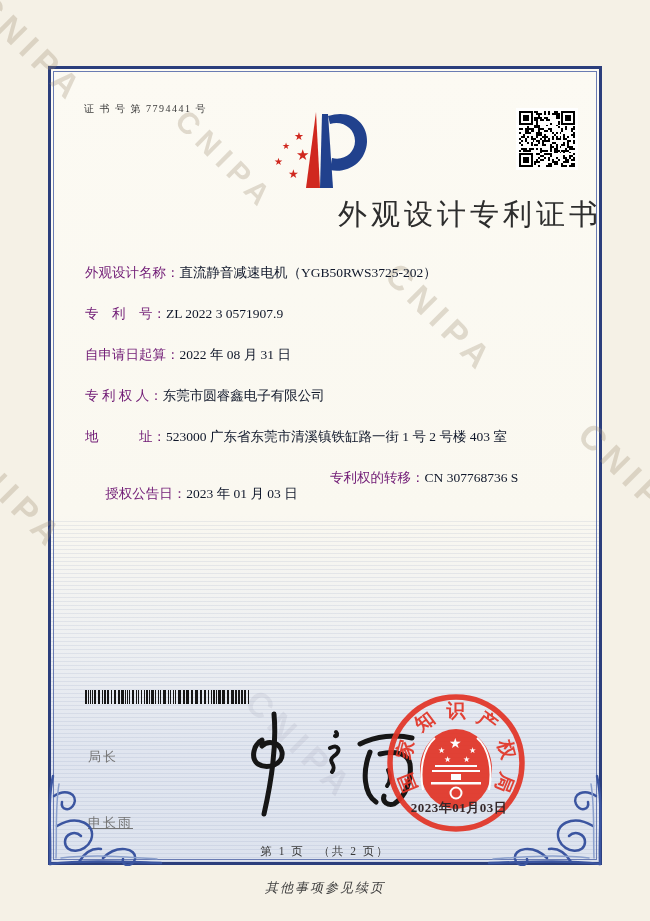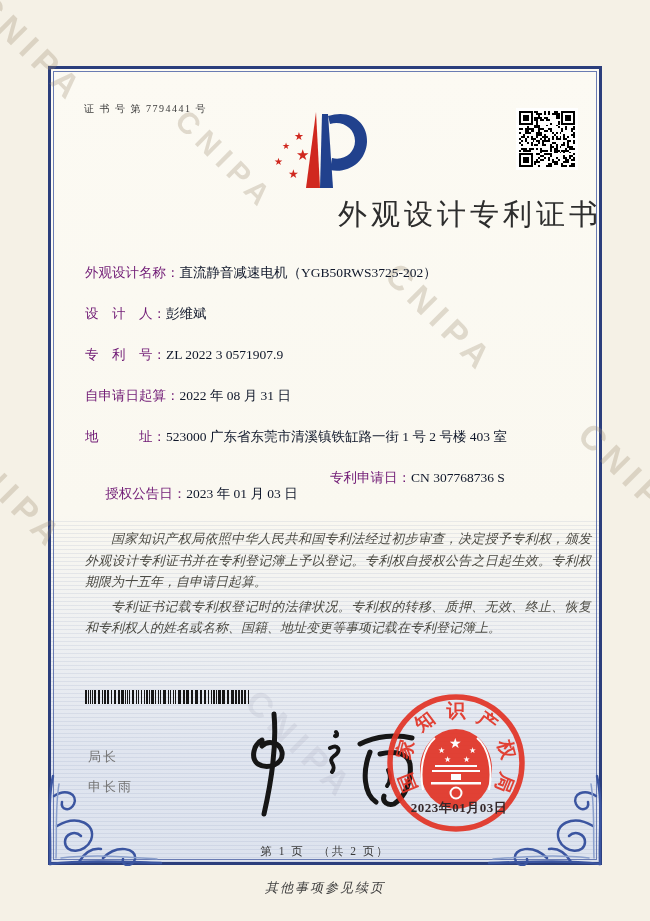--- a/index.html
+++ b/index.html
@@ -48,21 +48,21 @@
     margin:0 0 3px 0;font-size:13px;line-height:21.5px;color:#4b4a43;
     text-align:justify;text-indent:2em;font-style:italic;
   }
   .barcode{position:absolute;left:37px;top:624px;width:168px;height:14px;display:flex;align-items:stretch;}
   .barcode i{display:block;background:#161616;}
   .signer-title,.signer-name{
     position:absolute;left:40px;font-family:"Liberation Sans","DejaVu Sans",sans-serif;
     font-size:13px;letter-spacing:2px;color:#737373;
   }
   .signer-title{top:682px;}
-  .signer-name{top:712px;}
+  .signer-name{top:748px;text-decoration:underline;}
   .sig{position:absolute;left:186px;top:642px;}
   .seal{position:absolute;left:337px;top:626px;opacity:0.93;}
   .seal-date{
     position:absolute;left:345px;top:733px;width:132px;text-align:center;z-index:5;
     font-size:13px;font-weight:bold;color:#35282a;letter-spacing:0.5px;
   }
   .page-info{position:absolute;left:0;right:0;top:778px;text-align:center;font-size:11.5px;color:#3a3a3a;letter-spacing:2px;}
   .flourish{position:absolute;top:708px;}
   .flourish.left{left:-3px;}
   .flourish.right{right:-3px;transform:scaleX(-1);}
@@ -372,34 +372,30 @@
         <rect x="26" y="28" width="1" height="1" fill="#000"></rect>
         <rect x="27" y="28" width="1" height="1" fill="#000"></rect>
         <rect x="28" y="28" width="1" height="1" fill="#000"></rect>
       </svg>
   </div>
 
   <div class="title">外观设计专利证书</div>
 
   <div class="fields">
     <div class="frow"><span class="flabel">外观设计名称：</span><span class="fvalue">直流静音减速电机（YGB50RWS3725-202）</span></div>
-    <div class="frow"><span class="flabel">设　计　人：</span><span class="fvalue">彭维斌</span></div>
     <div class="frow"><span class="flabel">专　利　号：</span><span class="fvalue">ZL 2022 3 0571907.9</span></div>
     <div class="frow"><span class="flabel">自申请日起算：</span><span class="fvalue">2022 年 08 月 31 日</span></div>
+    <div class="frow"><span class="flabel">专 利 权 人：</span><span class="fvalue">东莞市圆睿鑫电子有限公司</span></div>
     <div class="frow"><span class="flabel">地　　　址：</span><span class="fvalue">523000 广东省东莞市清溪镇铁缸路一街 1 号 2 号楼 403 室</span></div>
     <div class="frow frow-grant">
       <span><span class="flabel">授权公告日：</span><span class="fvalue">2023 年 01 月 03 日</span></span>
-      <span class="pair2"><span class="flabel">专利申请日：</span><span class="fvalue">CN 307768736 S</span></span>
+      <span class="pair2"><span class="flabel">专利权的转移：</span><span class="fvalue">CN 307768736 S</span></span>
     </div>
   </div>
 
-  <div class="paras">
-    <p>国家知识产权局依照中华人民共和国专利法经过初步审查，决定授予专利权，颁发外观设计专利证书并在专利登记簿上予以登记。专利权自授权公告之日起生效。专利权期限为十五年，自申请日起算。</p>
-    <p>专利证书记载专利权登记时的法律状况。专利权的转移、质押、无效、终止、恢复和专利权人的姓名或名称、国籍、地址变更等事项记载在专利登记簿上。</p>
-  </div>
 
   <div class="barcode" id="barcode">
       <i style="width: 2px; margin-right: 1px;"></i>
       <i style="width: 1px; margin-right: 1px;"></i>
       <i style="width: 1px; margin-right: 1px;"></i>
       <i style="width: 1px; margin-right: 1px;"></i>
       <i style="width: 2px; margin-right: 2px;"></i>
       <i style="width: 2px; margin-right: 2px;"></i>
       <i style="width: 1px; margin-right: 1px;"></i>
       <i style="width: 2px; margin-right: 1px;"></i>

